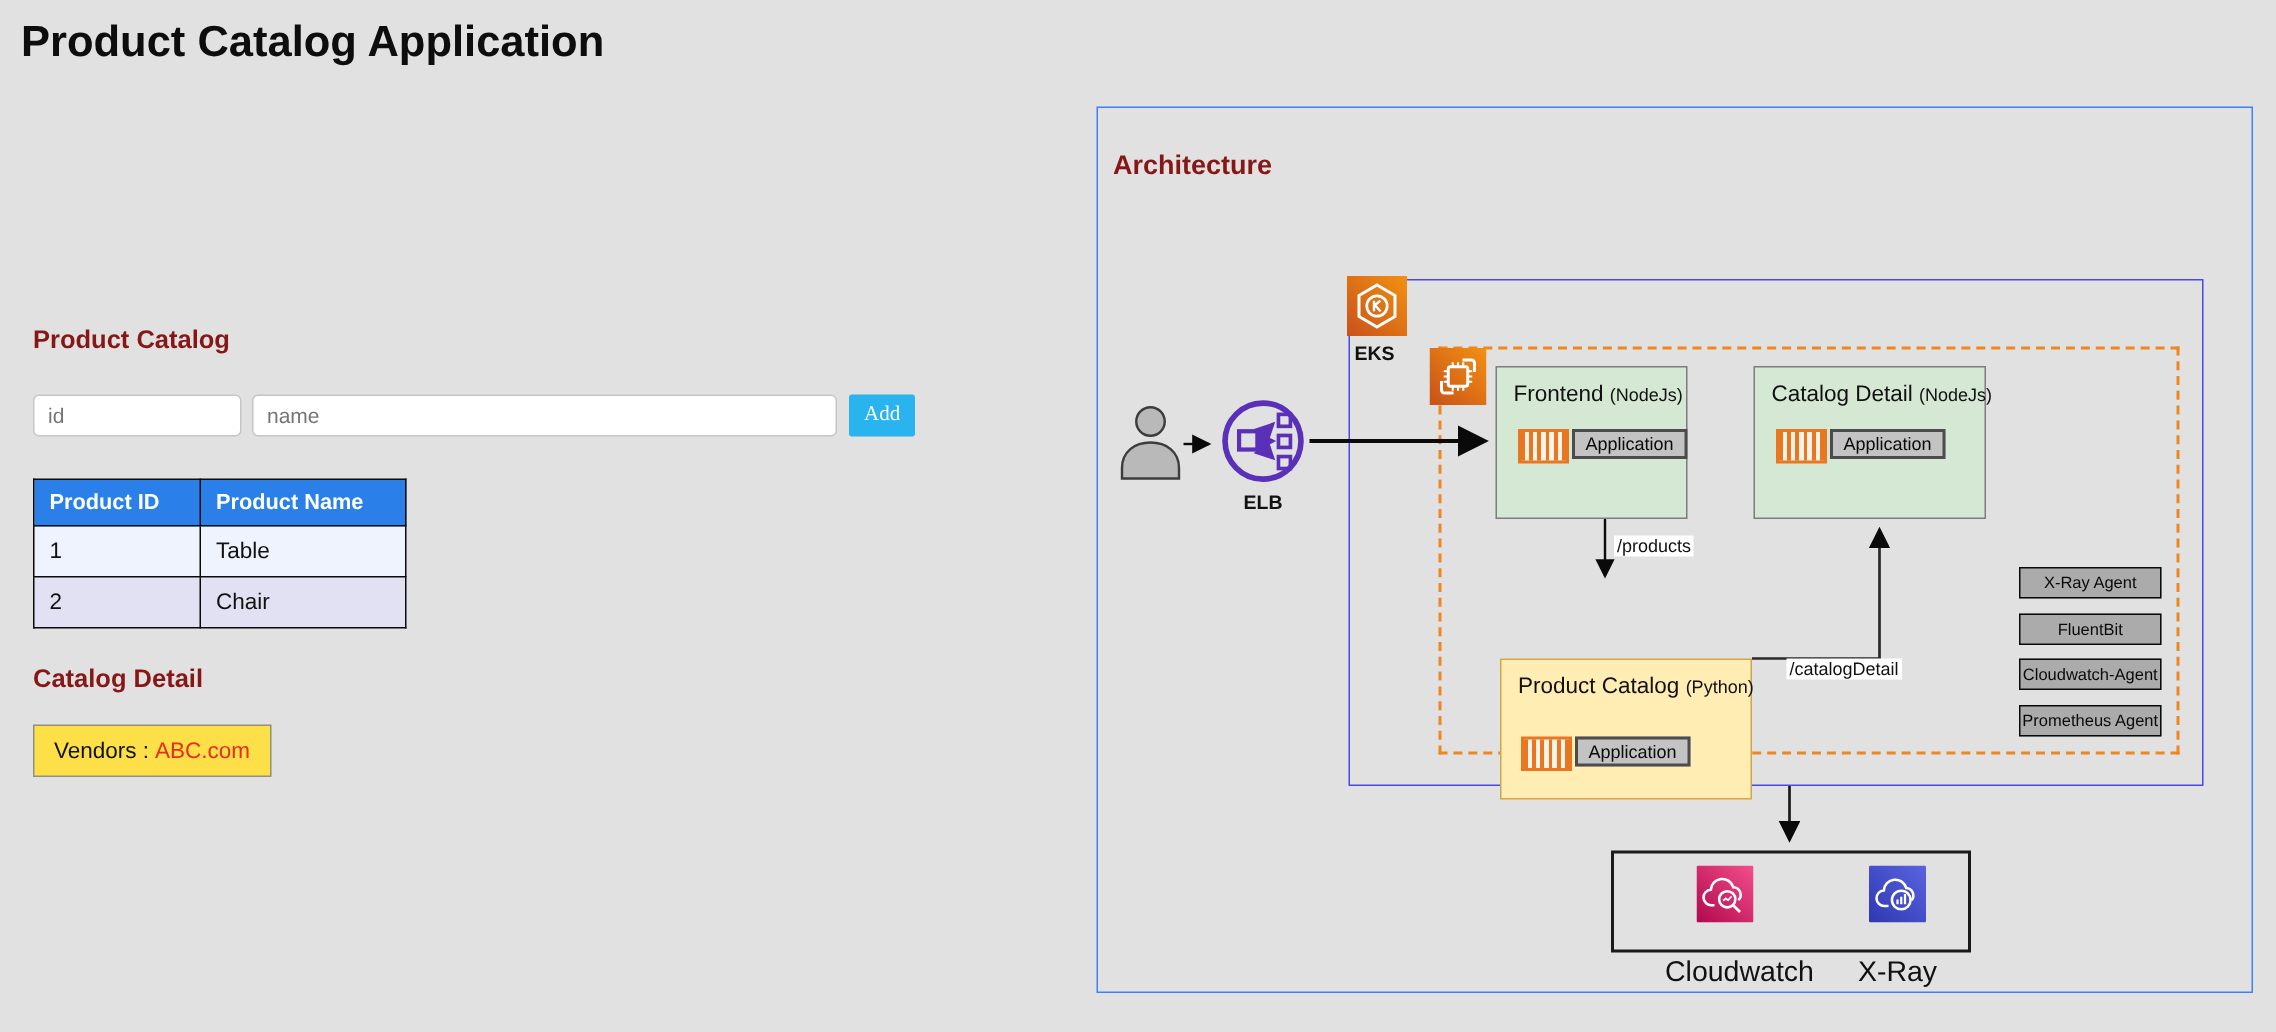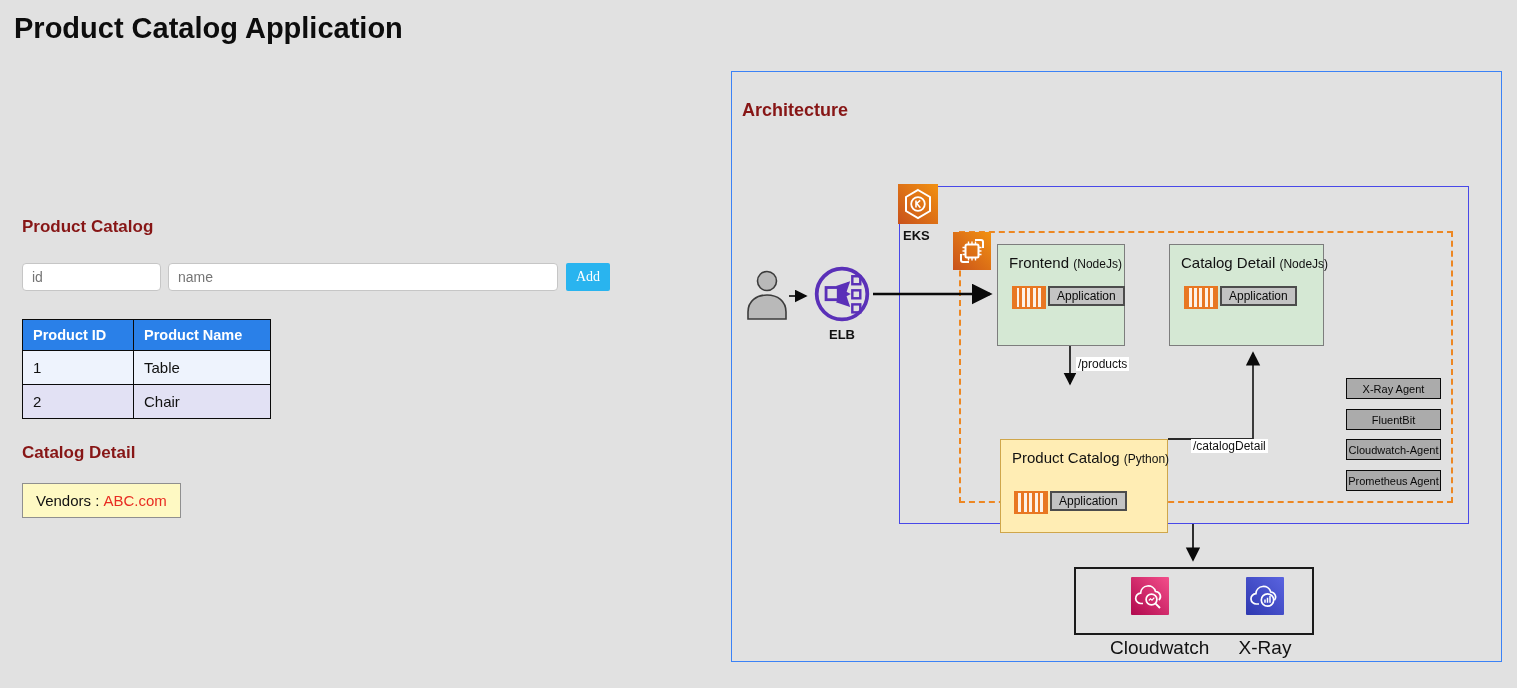--- a/index.html
+++ b/index.html
@@ -40,21 +40,21 @@
     background:#2a80e8; color:#fff; font-size:14.5px; font-weight:bold;
     padding:7px 10px;
   }
   table.products td { font-size:15px; padding:8px 10px; }
   th.c-id, td.c-id { width:111px; }
   th.c-name, td.c-name { width:137px; }
   tr.r-even td { background:#eef3fd; }
   tr.r-odd  td { background:#e2e1f4; }
 
   .vendors-box {
-    left:22px; top:483px; background:#fef9c3; border:1px solid #8f8f8f;
+    left:22px; top:483px; background:#fde047; border:1px solid #8f8f8f;
     padding:8px 13px; font-size:15px;
   }
   .vendors-box .vendor-value { color:#e82c22; margin-left:4px; }
 
   
   .diagram { left:731px; top:71px; width:771px; height:591px; border:1px solid #3b82f6;padding-left:16px; }
   .h-arch { left:10px; top:28px; font-size:18px; }
 
   .eks-box { left:167px; top:114px; width:570px; height:338px; border:1px solid #4848e8; }
   .fargate-box { left:227px; top:159px; width:494px; height:272px; border:2px dashed #ed8722; }

